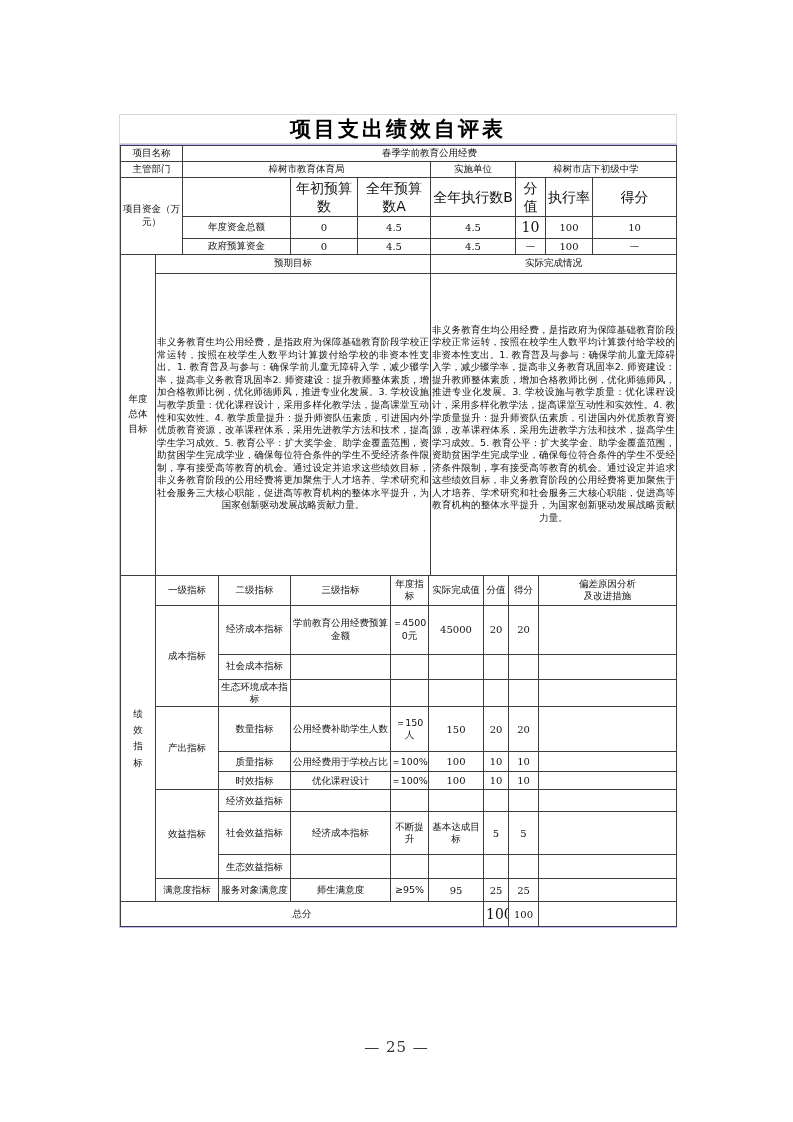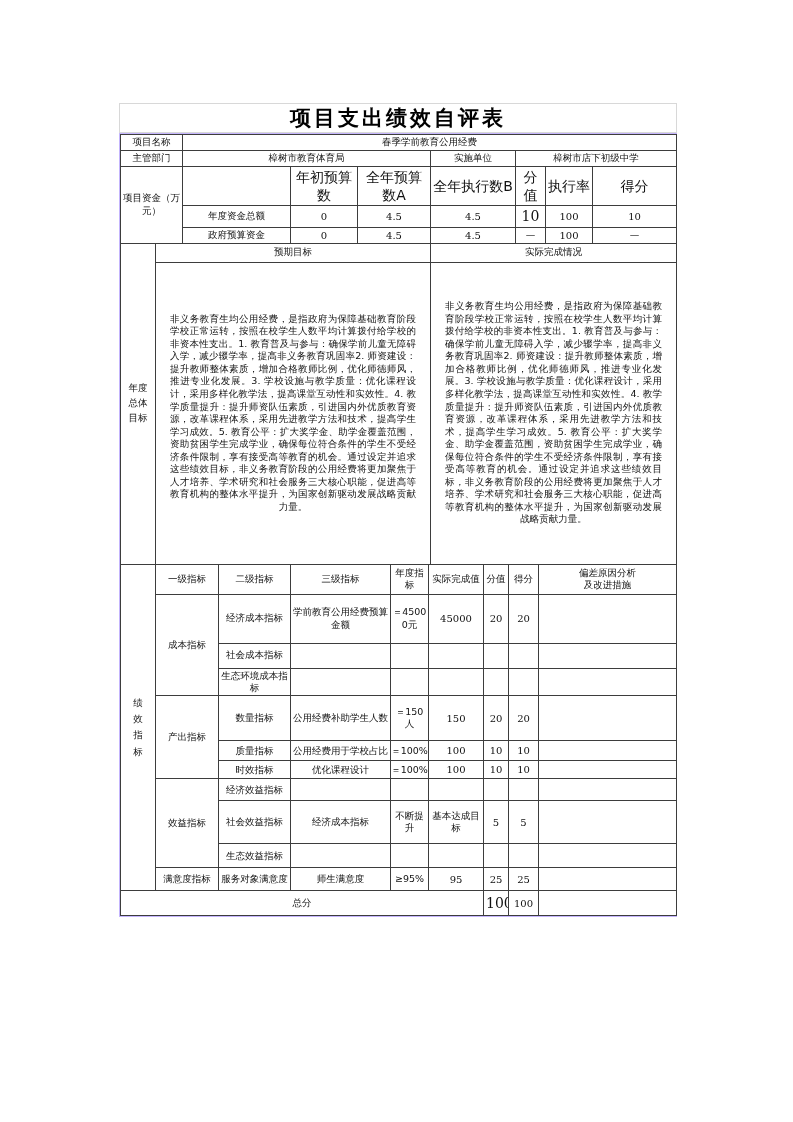--- a/index.html
+++ b/index.html
@@ -1,21 +1,21 @@
 <!DOCTYPE html>
 <html><head>
 <meta charset="utf-8">
 <style>
   html,body { margin:0; padding:0; background:#ffffff; }
   .page {
     position:relative; width:793px; height:1122px; background:#ffffff;
     font-family:"DejaVu Sans","Liberation Sans",sans-serif; color:#111;
     overflow:hidden;
   }
-  .form { position:absolute; left:119px; top:103px; width:558px; }
+  .form { position:absolute; left:119px; top:114px; width:558px; }
 
   .title-box {
     border:1px solid #d8d8d8; height:28px;
     display:flex; align-items:center; justify-content:center;
   }
   .title { font-size:21px; font-weight:bold; letter-spacing:3px; color:#000; }
   .subtitle-box {
     height:18px; display:flex; align-items:center; justify-content:center;
     font-size:9px; color:#222;
   }
@@ -32,21 +32,21 @@
   .num { font-family:"DejaVu Serif","Liberation Serif",serif; font-size:10px; }
   .small { font-size:14px; }
 
   
   .vwrap2 span { display:inline-block; width:22px; line-height:1.55; }
   .vwrap1 span { display:inline-block; width:12px; line-height:1.7; }
 
   
   .goal-text {
     text-align:justify; text-align-last:center;
-    font-size:9.5px; line-height:1.32; padding:2px 14px; vertical-align:middle;
+    font-size:9.5px; line-height:1.32; padding:2px 1px; vertical-align:middle;
   }
 
   .col-target { word-break:break-all; padding:1px 0; }
   .dev-head span { display:inline-block; max-width:66px; }
 
   .pageno {
     position:absolute; top:1038px; left:0; width:100%; text-align:center;
     font-family:"DejaVu Serif","Liberation Serif",serif; font-size:15px; color:#333;
     letter-spacing:1px;
   }
@@ -269,13 +269,14 @@
           <td class="num small">100</td>
           <td class="num">100</td>
           <td></td>
         </tr>
       </tbody>
         </table>
 
     </div>
   </div>
 
+  <div class="pageno">— 25 —</div>
 </div>
 
 </body></html>

